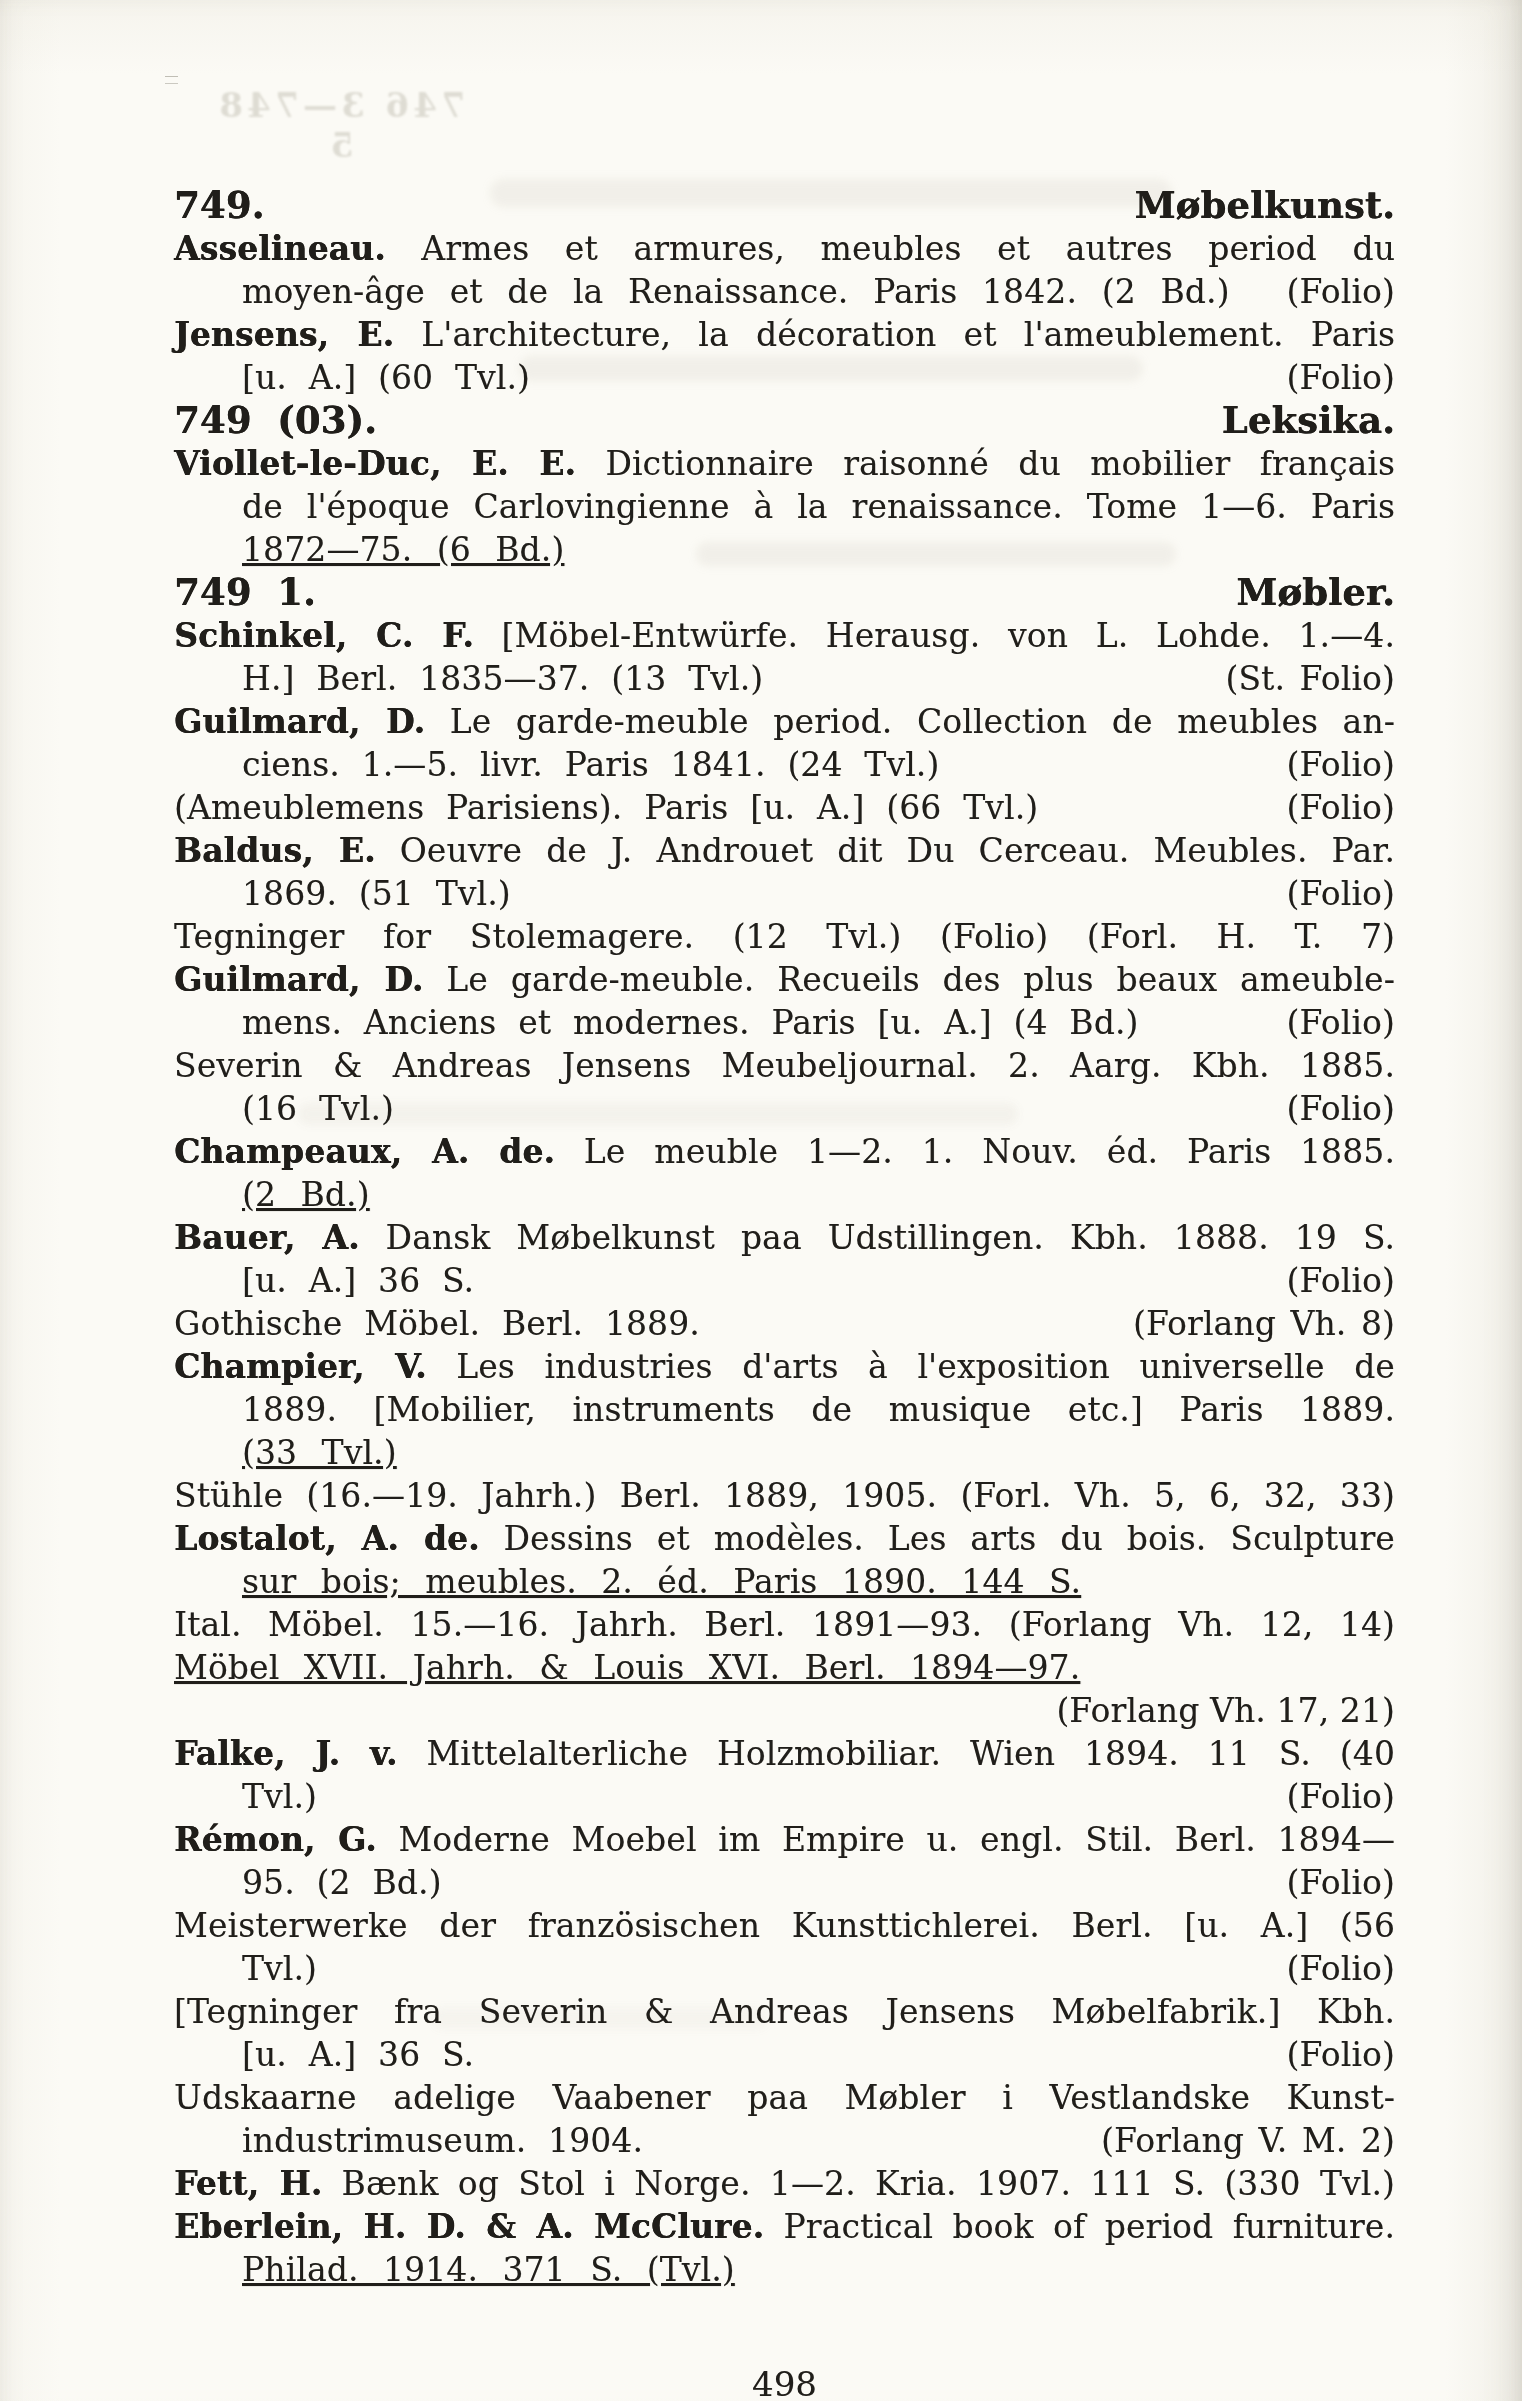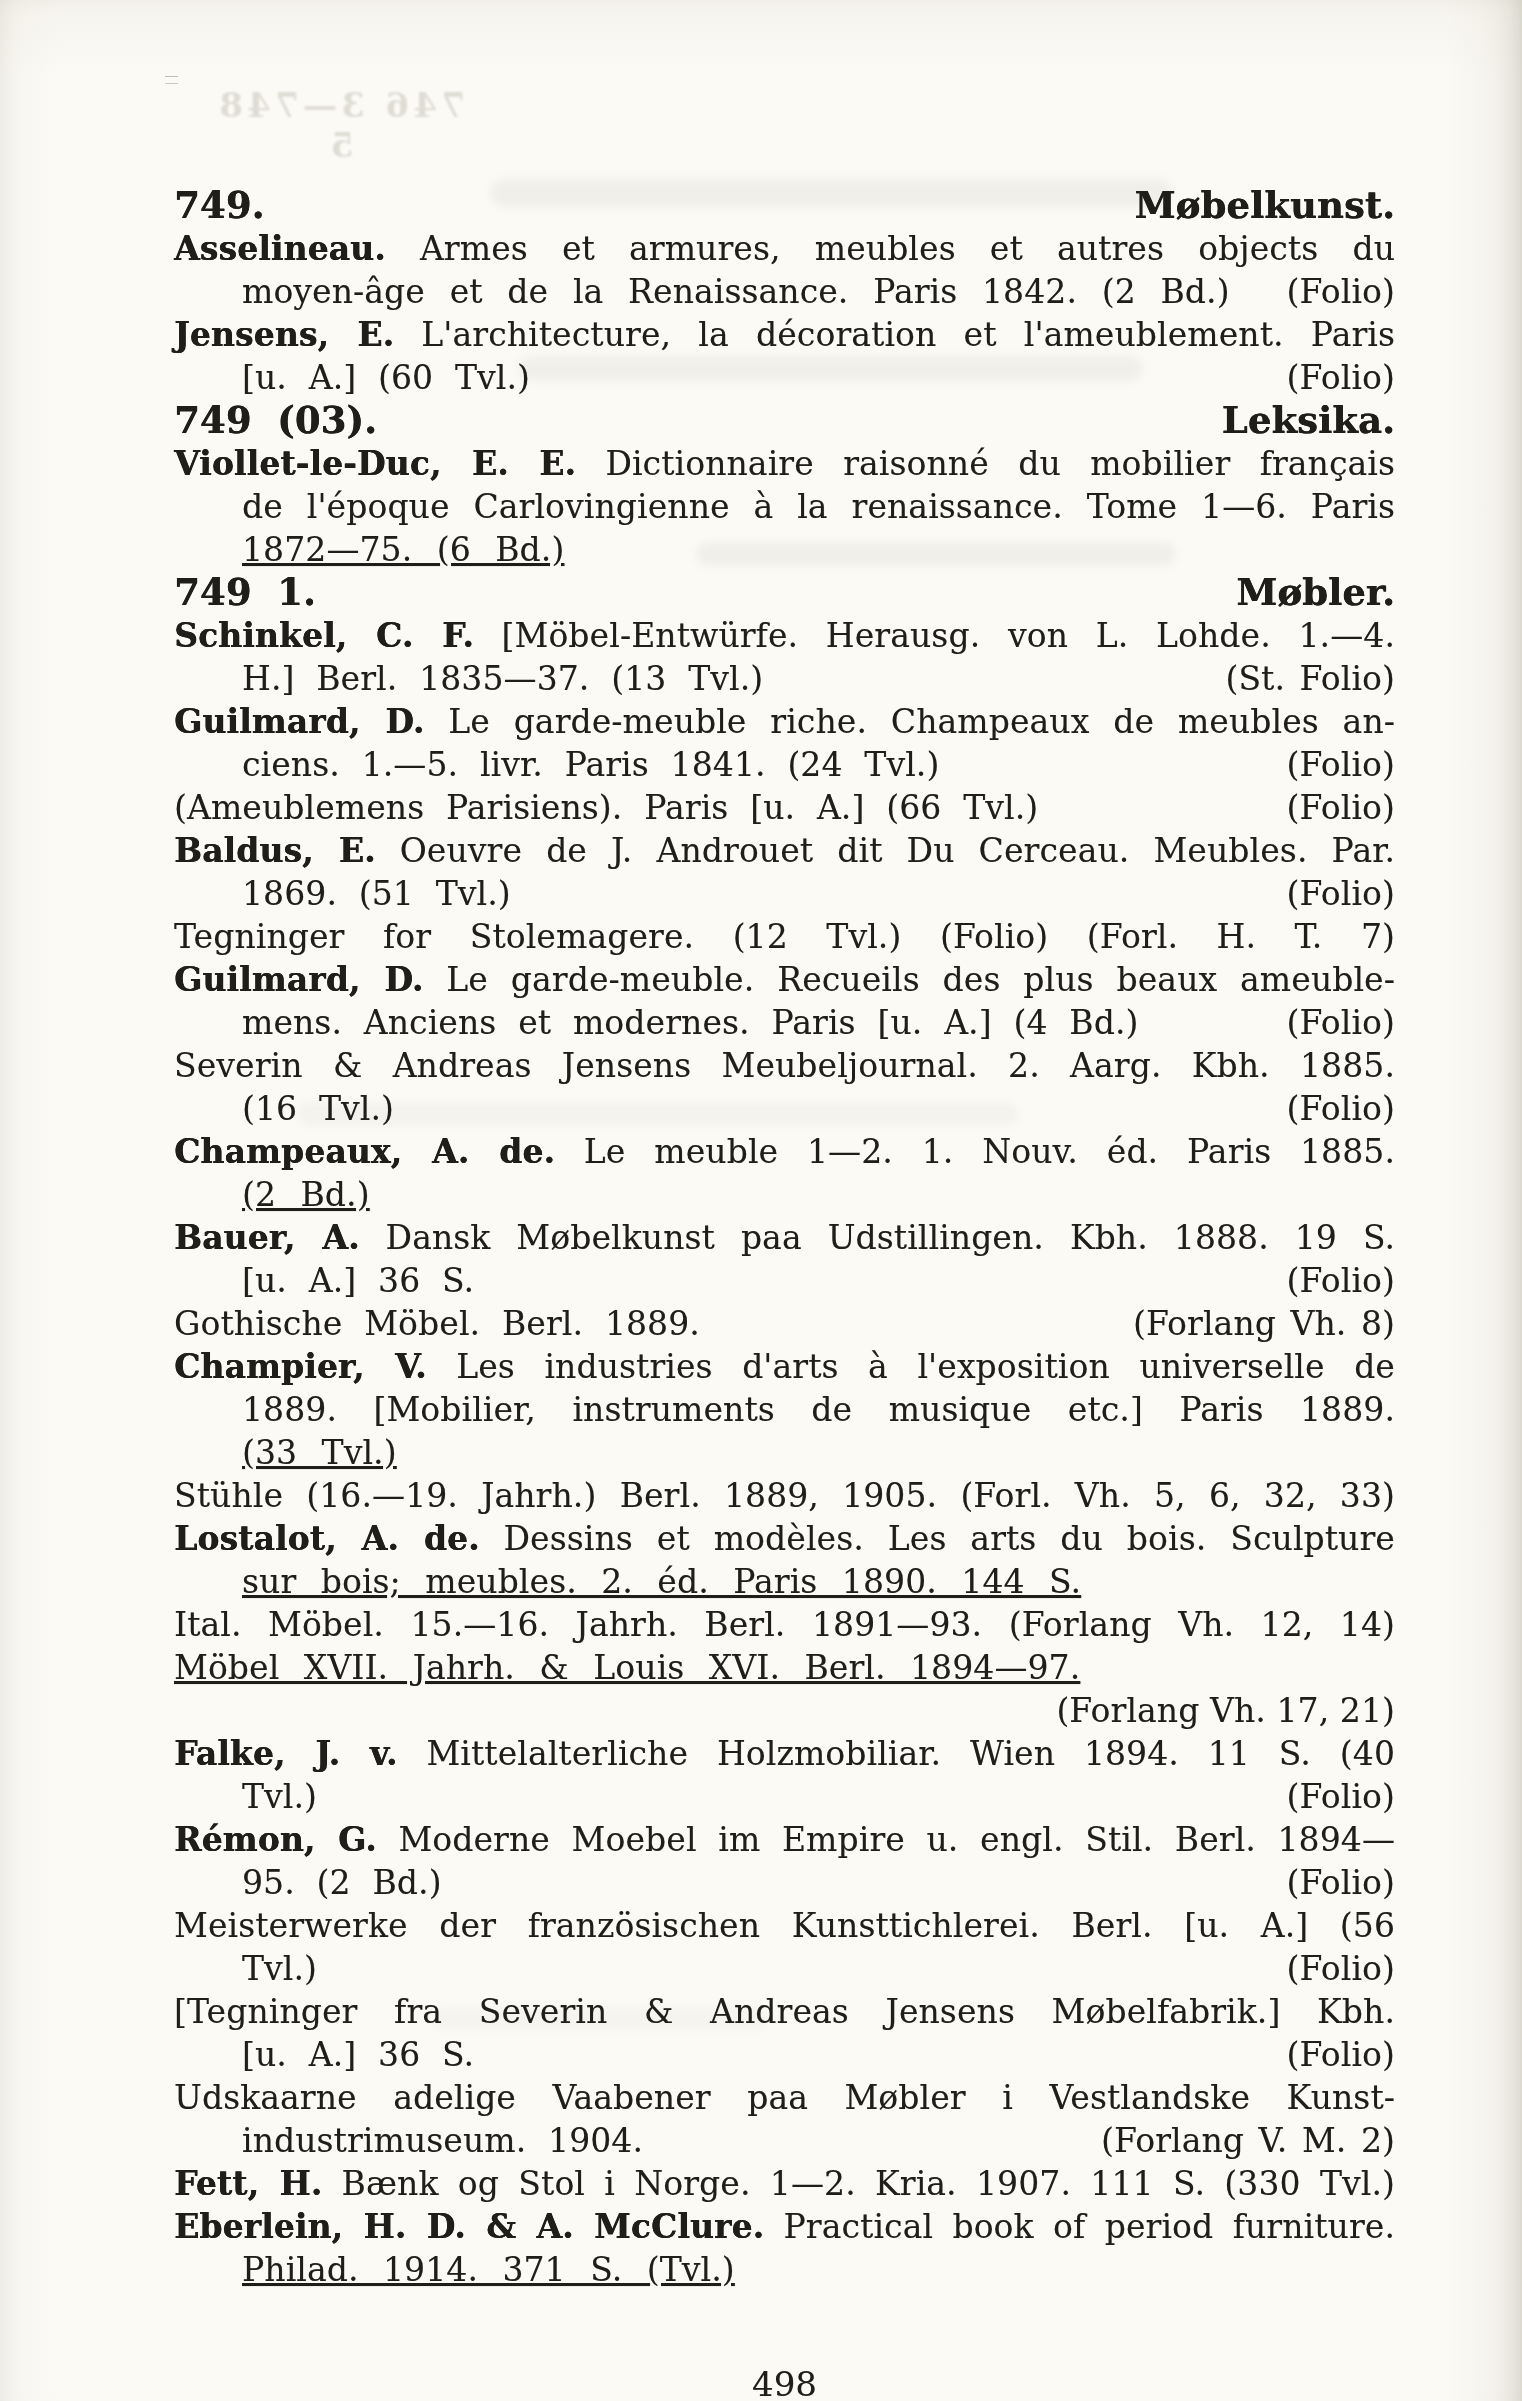--- a/index.html
+++ b/index.html
@@ -84,21 +84,21 @@
 <div class="smudge s2"></div>
 <div class="smudge s3"></div>
 <div class="smudge s4"></div>
 <div class="smudge s5"></div>
 
 <div class="text-block">
     <div class="line mode-split section">
       <span class="lpart"><span class="seg bold">749.</span></span>
       <span class="rpart"><span class="seg bold">Møbelkunst.</span></span>
     </div>
-    <div class="line mode-justify"><span class="seg bold">Asselineau.</span><span class="seg"> Armes et armures, meubles et autres objects du</span></div>
+    <div class="line mode-justify"><span class="seg bold">Asselineau.</span><span class="seg"> Armes et armures, meubles et autres period du</span></div>
     <div class="line mode-split indent">
       <span class="lpart stretch"><span class="seg">moyen-âge et de la Renaissance. Paris 1842. (2 Bd.)</span></span>
       <span class="rpart"><span class="seg">(Folio)</span></span>
     </div>
     <div class="line mode-justify"><span class="seg bold">Jensens, E.</span><span class="seg"> L'architecture, la décoration et l'ameublement. Paris</span></div>
     <div class="line mode-split indent">
       <span class="lpart"><span class="seg">[u. A.] (60 Tvl.)</span></span>
       <span class="rpart"><span class="seg">(Folio)</span></span>
     </div>
     <div class="line mode-split section">
@@ -110,21 +110,21 @@
     <div class="line mode-plain indent"><span class="seg">1872—75. (6 Bd.)</span></div>
     <div class="line mode-split section">
       <span class="lpart"><span class="seg bold">749 1.</span></span>
       <span class="rpart"><span class="seg bold">Møbler.</span></span>
     </div>
     <div class="line mode-justify"><span class="seg bold">Schinkel, C. F.</span><span class="seg"> [Möbel-Entwürfe. Herausg. von L. Lohde. 1.—4.</span></div>
     <div class="line mode-split indent">
       <span class="lpart"><span class="seg">H.] Berl. 1835—37. (13 Tvl.)</span></span>
       <span class="rpart"><span class="seg">(St. Folio)</span></span>
     </div>
-    <div class="line mode-justify"><span class="seg bold">Guilmard, D.</span><span class="seg"> Le garde-meuble riche. Champeaux de meubles an-</span></div>
+    <div class="line mode-justify"><span class="seg bold">Guilmard, D.</span><span class="seg"> Le garde-meuble period. Collection de meubles an-</span></div>
     <div class="line mode-split indent">
       <span class="lpart"><span class="seg">ciens. 1.—5. livr. Paris 1841. (24 Tvl.)</span></span>
       <span class="rpart"><span class="seg">(Folio)</span></span>
     </div>
     <div class="line mode-split">
       <span class="lpart"><span class="seg">(Ameublemens Parisiens). Paris [u. A.] (66 Tvl.)</span></span>
       <span class="rpart"><span class="seg">(Folio)</span></span>
     </div>
     <div class="line mode-justify"><span class="seg bold">Baldus, E.</span><span class="seg"> Oeuvre de J. Androuet dit Du Cerceau. Meubles. Par.</span></div>
     <div class="line mode-split indent">

